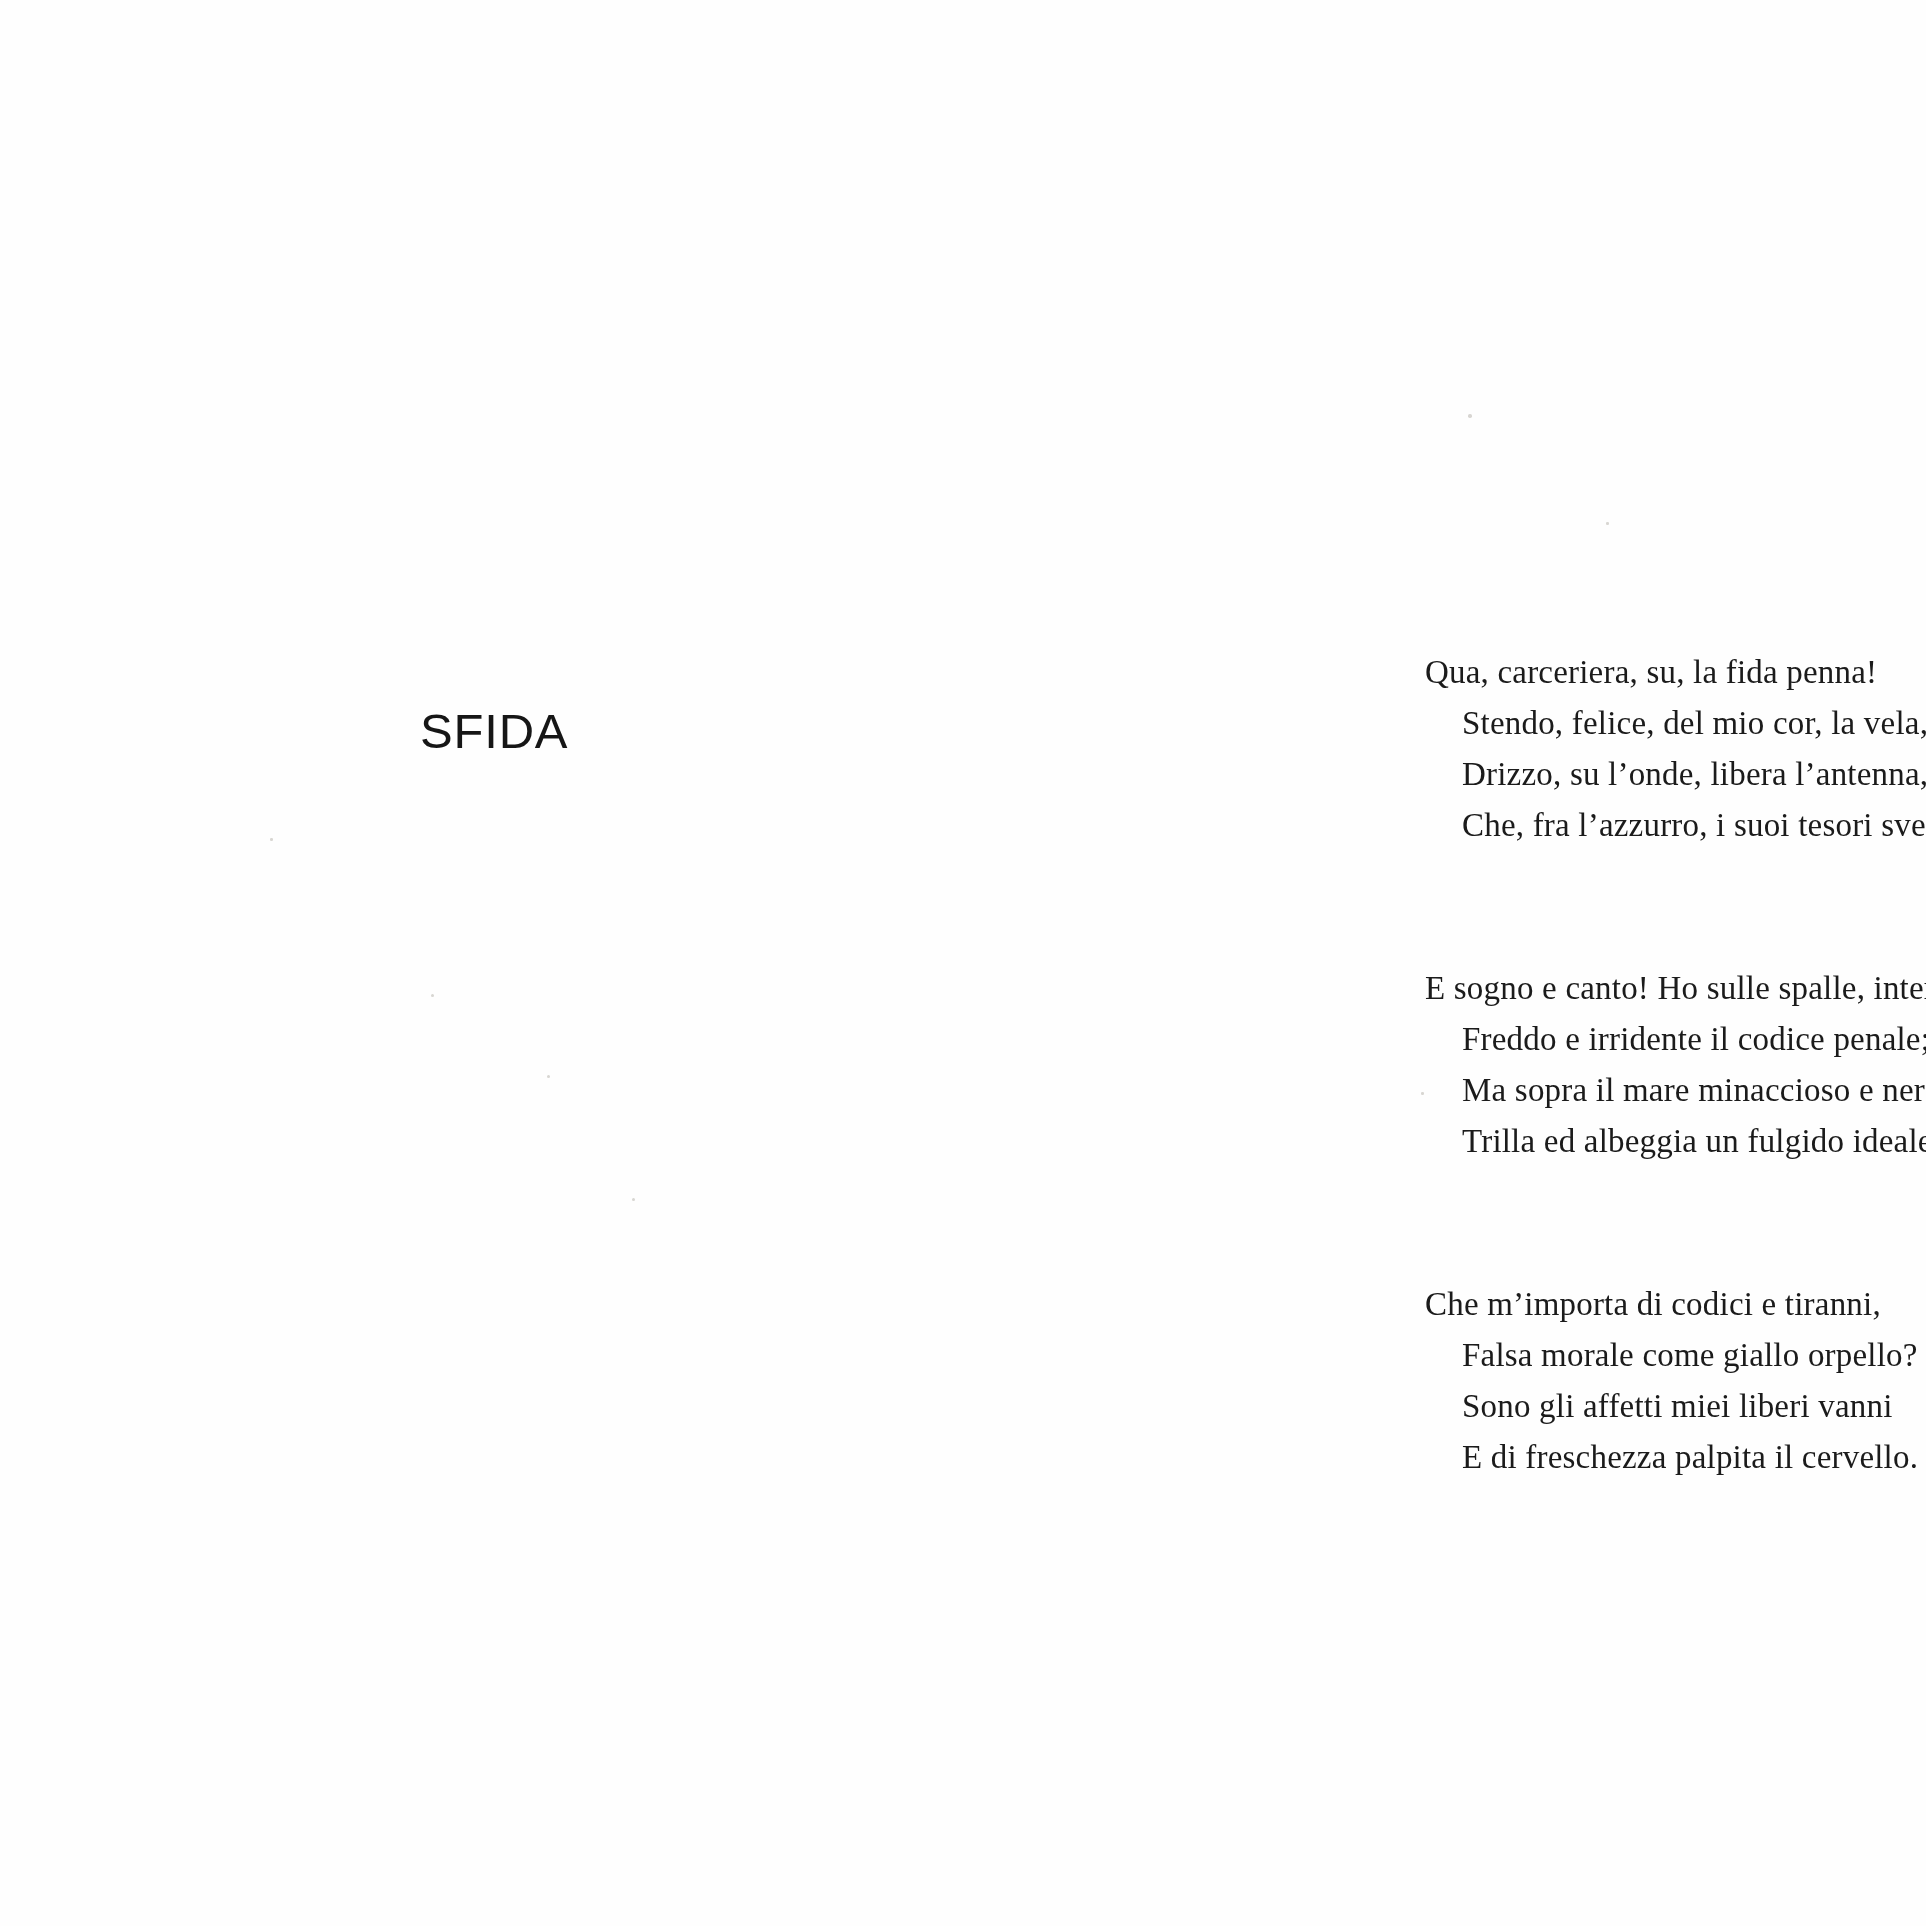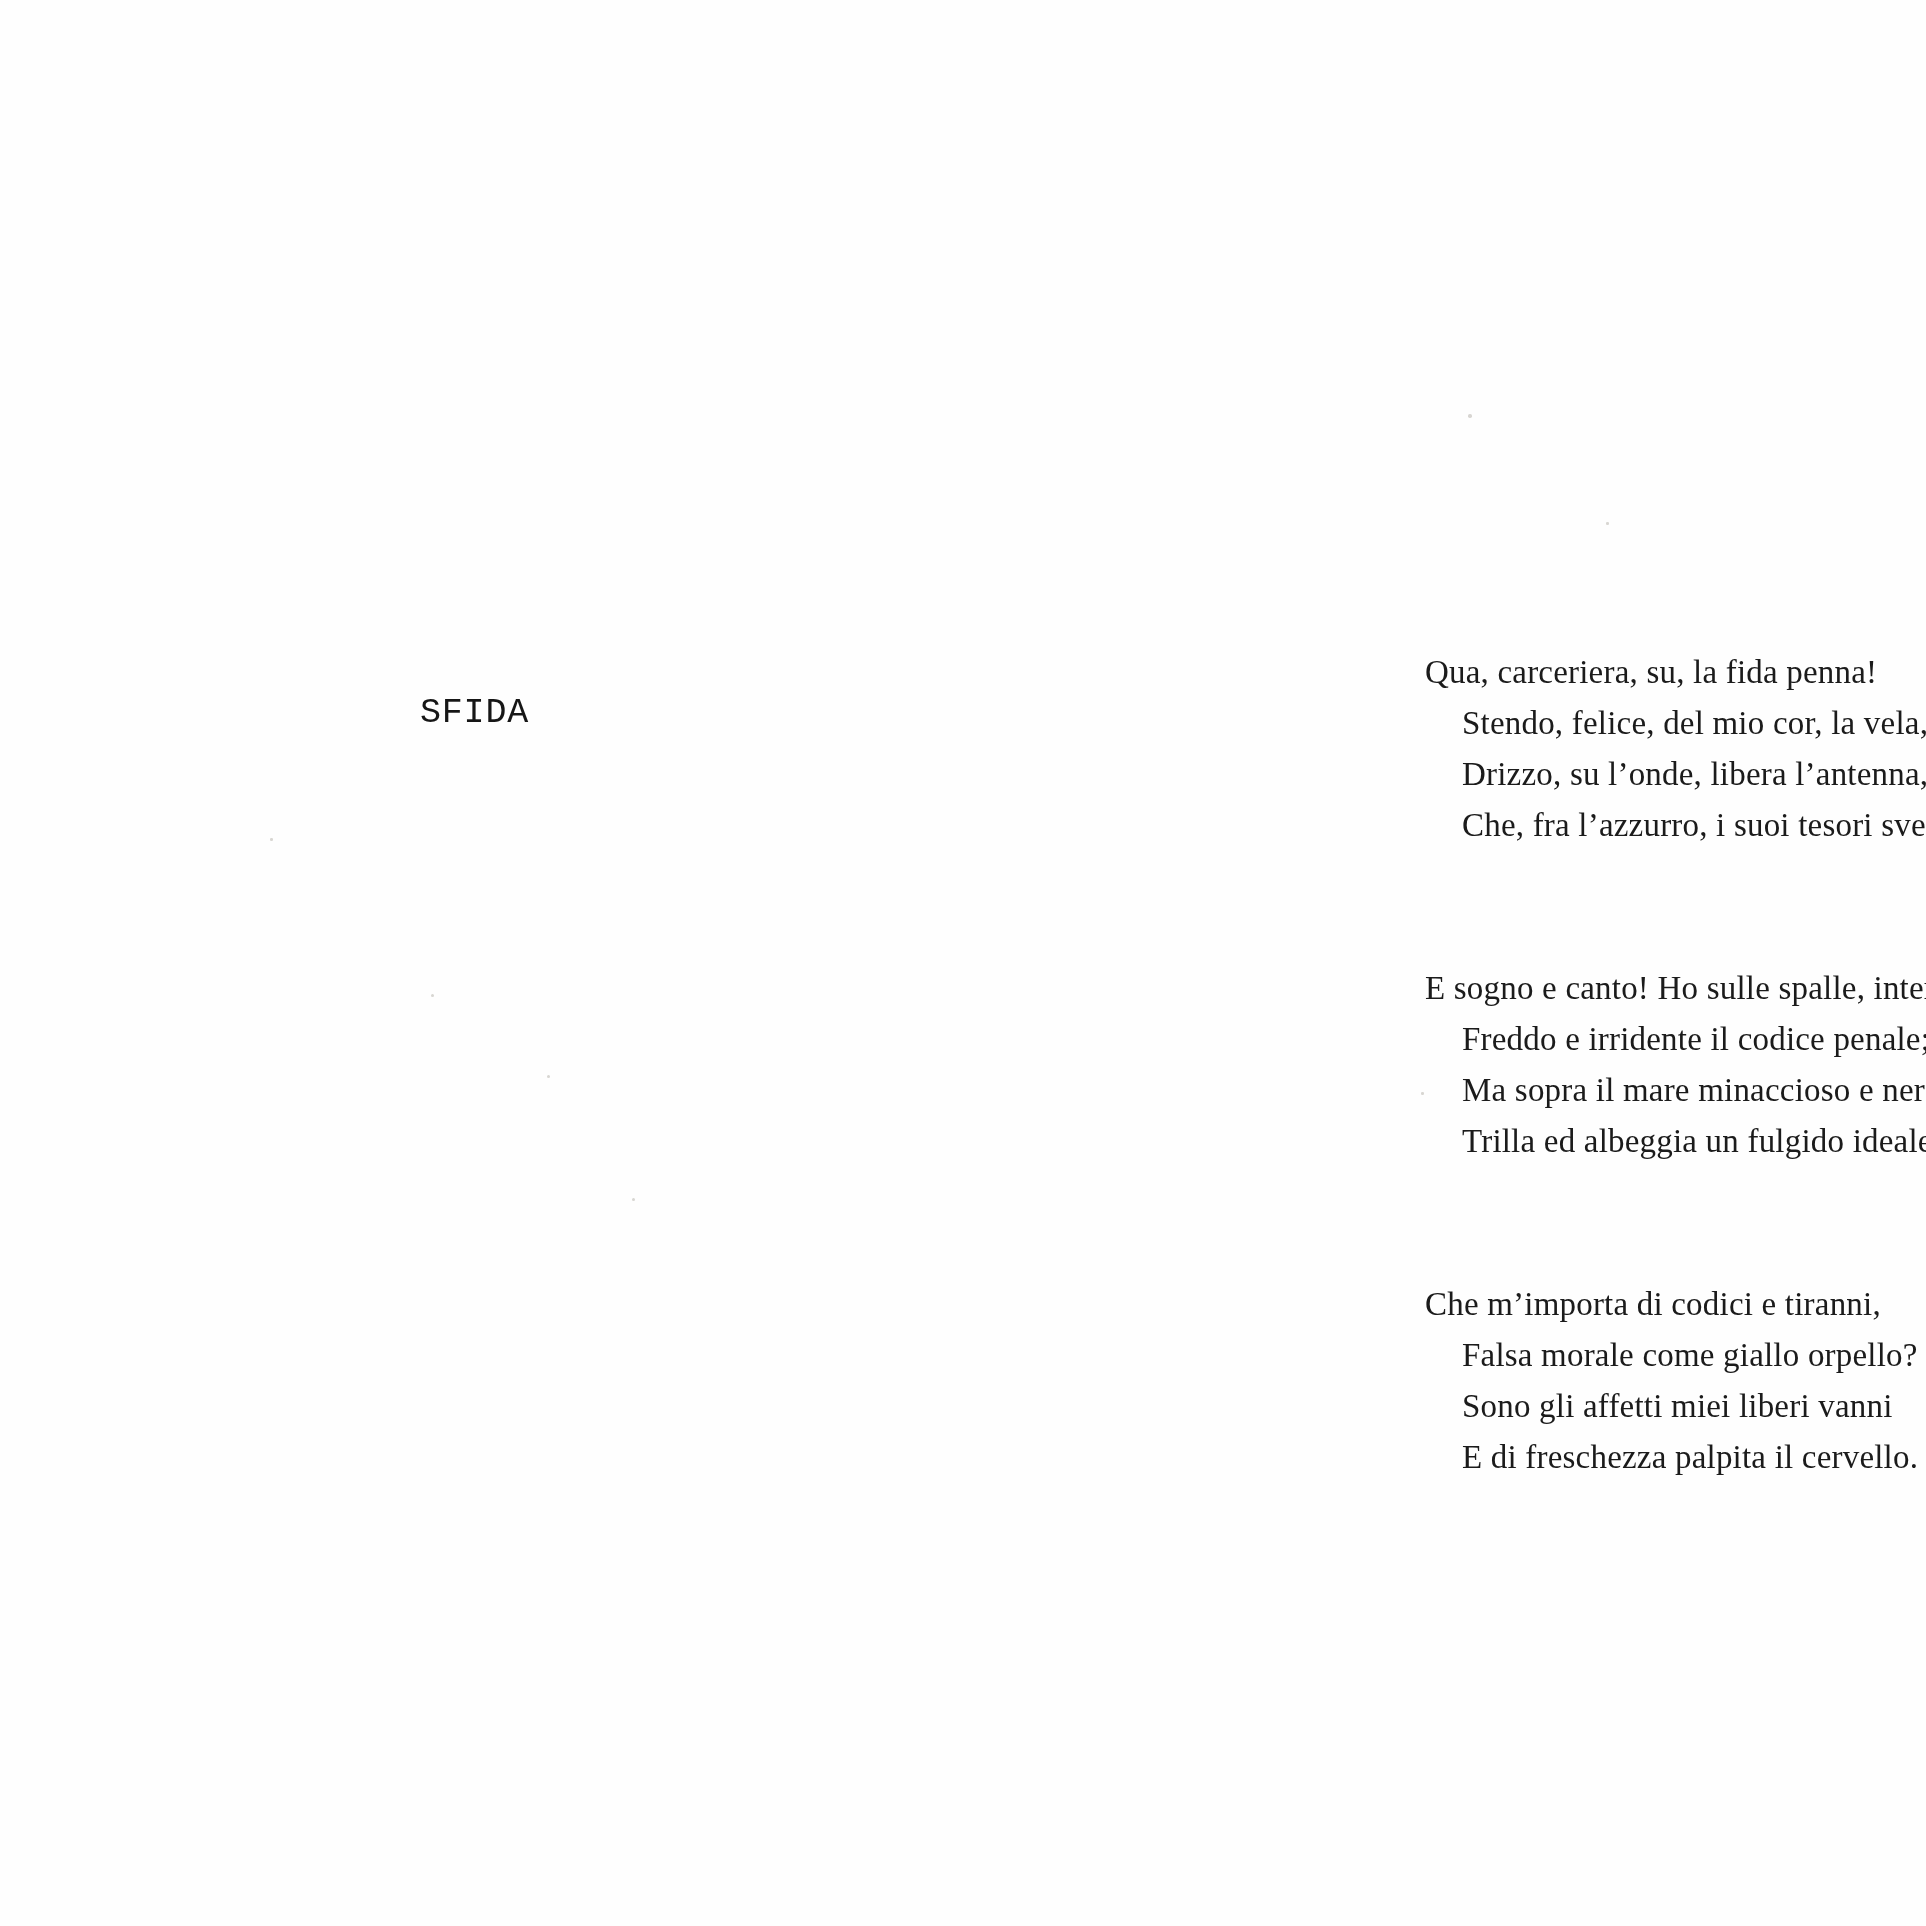--- a/index.html
+++ b/index.html
@@ -30,24 +30,24 @@
     position: absolute;
     background: #b8b4ad;
     border-radius: 50%;
     opacity: 0.55;
   }
 
   .poem-title {
     position: absolute;
     left: 420px;
     top: 670px;
-    font-size: 35px;
+    font-size: 49px;
     letter-spacing: 0.8px;
     color: #161616;
-    font-family: Liberation Mono, monospace;
+    font-family: Liberation Sans, sans-serif;
     font-weight: 400;
     white-space: nowrap;
   }
 
   .poem-body {
     position: absolute;
     left: 1425px;
     top: 647px;
     width: 925px;
   }

